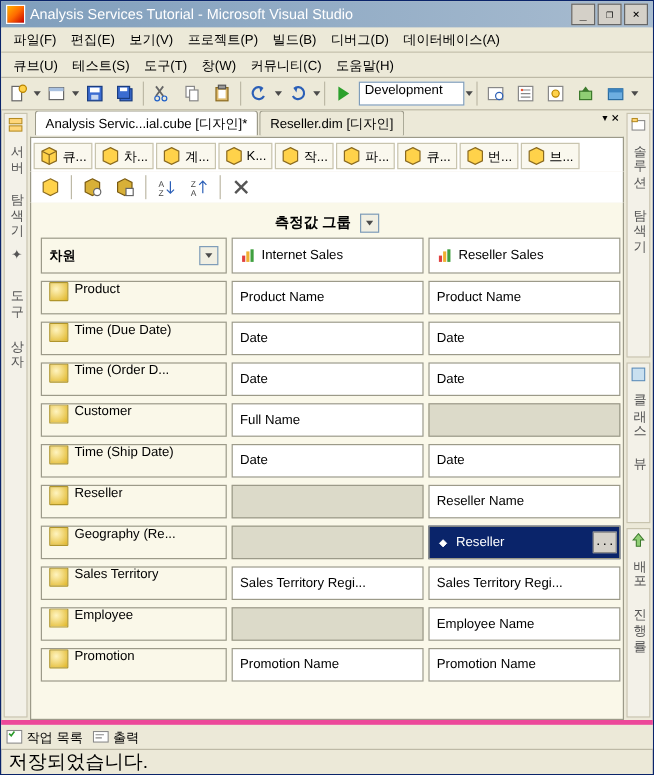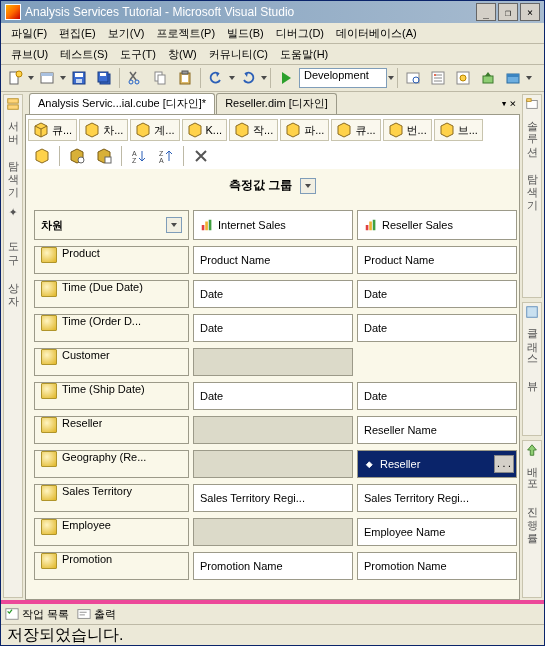--- a/index.html
+++ b/index.html
@@ -15,31 +15,31 @@
 .tbtn{width:22px;height:22px;display:flex;align-items:center;justify-content:center;border:1px solid transparent}
 .tbtn svg,.cube-icon svg{width:16px;height:16px}
 .tsep{width:1px;height:20px;background:#bdb9a6;margin:0 2px}
 .tdrop{width:6px;height:22px;display:flex;align-items:center;justify-content:center}
 .tri-down{width:0;height:0;border-left:3px solid transparent;border-right:3px solid transparent;border-top:4px solid #4a4a4a}
 .combo{height:18px;border:1px solid #7f9db9;background:#fff;display:flex;align-items:flex-start;padding:0 4px;width:78px;overflow:hidden;white-space:nowrap;font-size:11px}
 .main-area{flex:1;display:flex;min-height:0}
 .left-rail,.right-rail{width:18px;background:#f3f1e8;border:1px solid #c8c4ae;margin:2px;display:flex;flex-direction:column;align-items:center;padding-top:2px}
 .rail-label{writing-mode:vertical-rl;text-orientation:upright;font-size:11px;color:#555;padding-top:2px;letter-spacing:2px}
 .center{flex:1;display:flex;flex-direction:column;min-width:0}
-.doc-tabs{height:22px;display:flex;align-items:center;padding:0 4px;gap:1px;overflow:hidden}
+.doc-tabs{height:22px;display:flex;align-items:flex-start;padding:0 4px;gap:1px;overflow:hidden}
 .doc-tab{height:20px;background:#fff;border:1px solid #9c9a89;border-bottom:none;border-radius:3px 3px 0 0;padding:0 8px;display:flex;align-items:center;font-size:11px;white-space:nowrap}
 .doc-tab.inactive{background:#ece9d8}
 .doc-tabs .spacer{flex:1}
 .tab-btns{display:flex;align-items:center;gap:2px;margin-left:2px;font-family:monospace}
 .sub-tabs{height:26px;display:flex;align-items:center;background:#fff;border:1px solid #9c9a89;border-bottom:none;padding:2px 2px 0;gap:2px;overflow:hidden}
 .sub-tab{height:20px;border:1px solid #c8c4ae;background:#faf8ee;display:flex;align-items:center;padding:0 4px;gap:3px;font-size:11px;white-space:nowrap;overflow:hidden;max-width:60px}
 .cube-icon{width:16px;height:16px;display:inline-flex;align-items:center;justify-content:center;flex-shrink:0}
 .designer-toolbar{height:26px;display:flex;align-items:center;background:#fff;border-left:1px solid #9c9a89;border-right:1px solid #9c9a89;padding:0 4px;gap:3px}
 .grid-wrap{flex:1;background:#faf8e9;border:1px solid #9c9a89;border-top:none;overflow:auto;padding:8px 10px 10px 8px}
-.grp-header{display:grid;grid-template-columns:155px 160px 160px;align-items:center;margin-bottom:16px}
+.grp-header{display:grid;grid-template-columns:155px 160px 160px;align-items:center;margin-bottom:4px}
 .grp-title{grid-column:2/4;display:flex;align-items:center;font-weight:bold;font-size:12px;padding-left:40px}
 .grp-title .dd{width:14px;height:14px;border:1px solid #7f9db9;margin-left:8px;background:#f1efe2;display:flex;align-items:center;justify-content:center}
 .grid-head{display:grid;grid-template-columns:155px 160px 160px;gap:4px}
 .dim-header{height:28px;display:flex;align-items:center;justify-content:space-between;padding:0 6px;font-weight:bold;border:1px solid #9c9a89;background:#faf8e9}
 .dim-header .dd{width:14px;height:14px;border:1px solid #7f9db9;background:#f1efe2;display:flex;align-items:center;justify-content:center}
 .meas-head{height:28px;border:1px solid #9c9a89;background:#fff;display:flex;align-items:center;padding:0 6px;gap:4px}
 .grid-body{margin-top:6px;display:flex;flex-direction:column;gap:6px}
 .grid-row{display:grid;grid-template-columns:155px 160px 160px;gap:4px}
 .dim-cell{height:26px;border:1px solid #9c9a89;background:#faf8e9;display:flex;align-items:flex-start;padding:0 6px;gap:5px;overflow:hidden;white-space:nowrap}
 .val-cell{height:26px;border:1px solid #9c9a89;background:#fff;display:flex;align-items:center;padding:0 6px;overflow:hidden;white-space:nowrap}
@@ -408,20 +408,21 @@
                 <span class="text-ellipsis">Time (Order D...</span>
               </div>
               <div class="val-cell">Date</div>
               <div class="val-cell">Date</div>
             </div>
             <div class="grid-row">
               <div class="dim-cell">
                 <span class="dim-icon"></span>
                 <span class="text-ellipsis">Customer</span>
               </div>
+              <div class="val-cell">Full Name</div>
               <div class="val-cell disabled"></div>
             </div>
             <div class="grid-row">
               <div class="dim-cell">
                 <span class="dim-icon"></span>
                 <span class="text-ellipsis">Time (Ship Date)</span>
               </div>
               <div class="val-cell">Date</div>
               <div class="val-cell">Date</div>
             </div>

